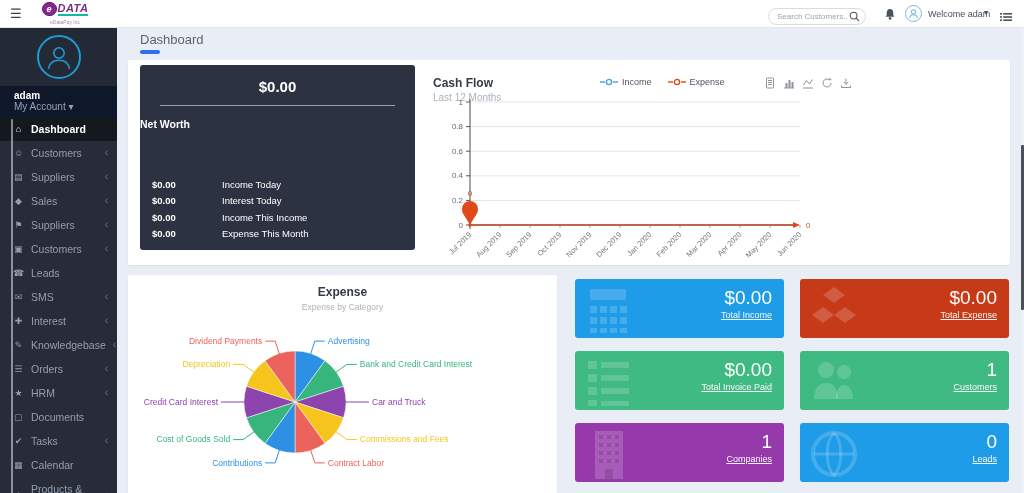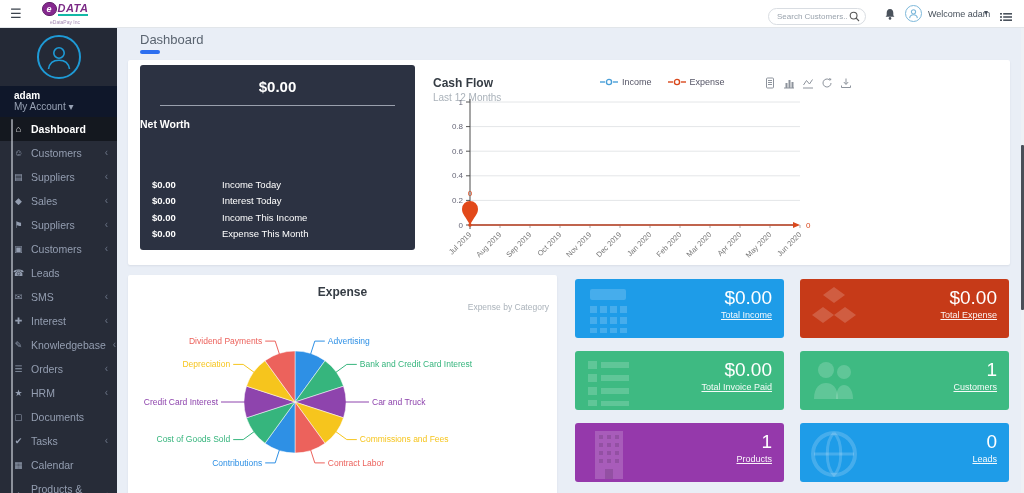--- a/index.html
+++ b/index.html
@@ -58,21 +58,21 @@
   .cf-title { position:absolute; left:8px; top:8px; font-size:12px; font-weight:bold; color:#353c44; }
   .cf-sub { position:absolute; left:8px; top:24px; font-size:10px; color:#aab2ba; }
   .cf-legend { position:absolute; left:175px; top:9px; display:flex; gap:16px; }
   .cf-legend-item { display:flex; align-items:center; gap:4px; font-size:9px; color:#556; cursor:pointer; }
   .cf-toolbox { position:absolute; right:146px; top:9px; display:flex; gap:7px; }
   .cf-toolbox span { cursor:pointer; line-height:0; }
   .cf-chart { position:absolute; left:0; top:30px; }
   
   .panel-pie { left:128px; top:275px; width:429px; height:230px; }
   .pie-title { position:absolute; left:0; right:0; top:10px; text-align:center; font-size:12px; font-weight:bold; color:#353c44; }
-  .pie-sub { position:absolute; left:0; right:8px; top:27px; text-align:right; font-size:8.5px; color:#aab2ba; }
+  .pie-sub { position:absolute; left:0; right:0; top:27px; text-align:center; font-size:8.5px; color:#aab2ba; }
   .pie-svg { position:absolute; left:0; top:0; }
   
   .cards { position:absolute; left:575px; top:279px; width:434px; display:grid; grid-template-columns:209px 209px; column-gap:16px; row-gap:13px; }
   .card { height:59px; border-radius:3px; color:#fff; position:relative; padding:7px 12px 0 0; text-align:right; overflow:hidden; cursor:pointer; }
   .card .cv { font-size:19px; line-height:24px; font-weight:normal; }
   .card .cl { font-size:9px; opacity:.95;text-decoration:underline; }
   .card .wm { position:absolute; left:10px; top:6px; }
   
   .page-scroll-track { position:absolute; right:0; top:28px; bottom:0; width:3px; background:#eef1f5; }
   .page-scroll-thumb { position:absolute; right:0; top:117px; width:3px; height:165px; background:#4a4f58; border-radius:1px; cursor:pointer; }
@@ -478,21 +478,21 @@
             <rect x="13" y="22" width="4" height="4"></rect>
             <rect x="21" y="22" width="4" height="4"></rect>
             <rect x="29" y="22" width="4" height="4"></rect>
             <rect x="13" y="30" width="4" height="4"></rect>
             <rect x="21" y="30" width="4" height="4"></rect>
             <rect x="29" y="30" width="4" height="4"></rect>
             <rect x="19" y="40" width="8" height="10"></rect>
           </g>
         </svg></span>
       <div class="cv">1</div>
-      <div class="cl">Products</div>
+      <div class="cl">Companies</div>
     </div>
     <div class="card" style="background: rgb(30, 156, 232);">
       <span class="wm"><svg width="48" height="50" viewBox="0 0 46 50" fill="rgba(255,255,255,0.18)">
           <circle cx="23" cy="25" r="21" fill="none" stroke="rgba(255,255,255,0.18)" stroke-width="4"></circle>
           <path d="M23 4 C14 12 14 38 23 46 C32 38 32 12 23 4" fill="none" stroke="rgba(255,255,255,0.18)" stroke-width="3"></path>
           <line x1="3" y1="25" x2="43" y2="25" stroke="rgba(255,255,255,0.18)" stroke-width="3"></line>
         </svg></span>
       <div class="cv">0</div>
       <div class="cl">Leads</div>
     </div>

